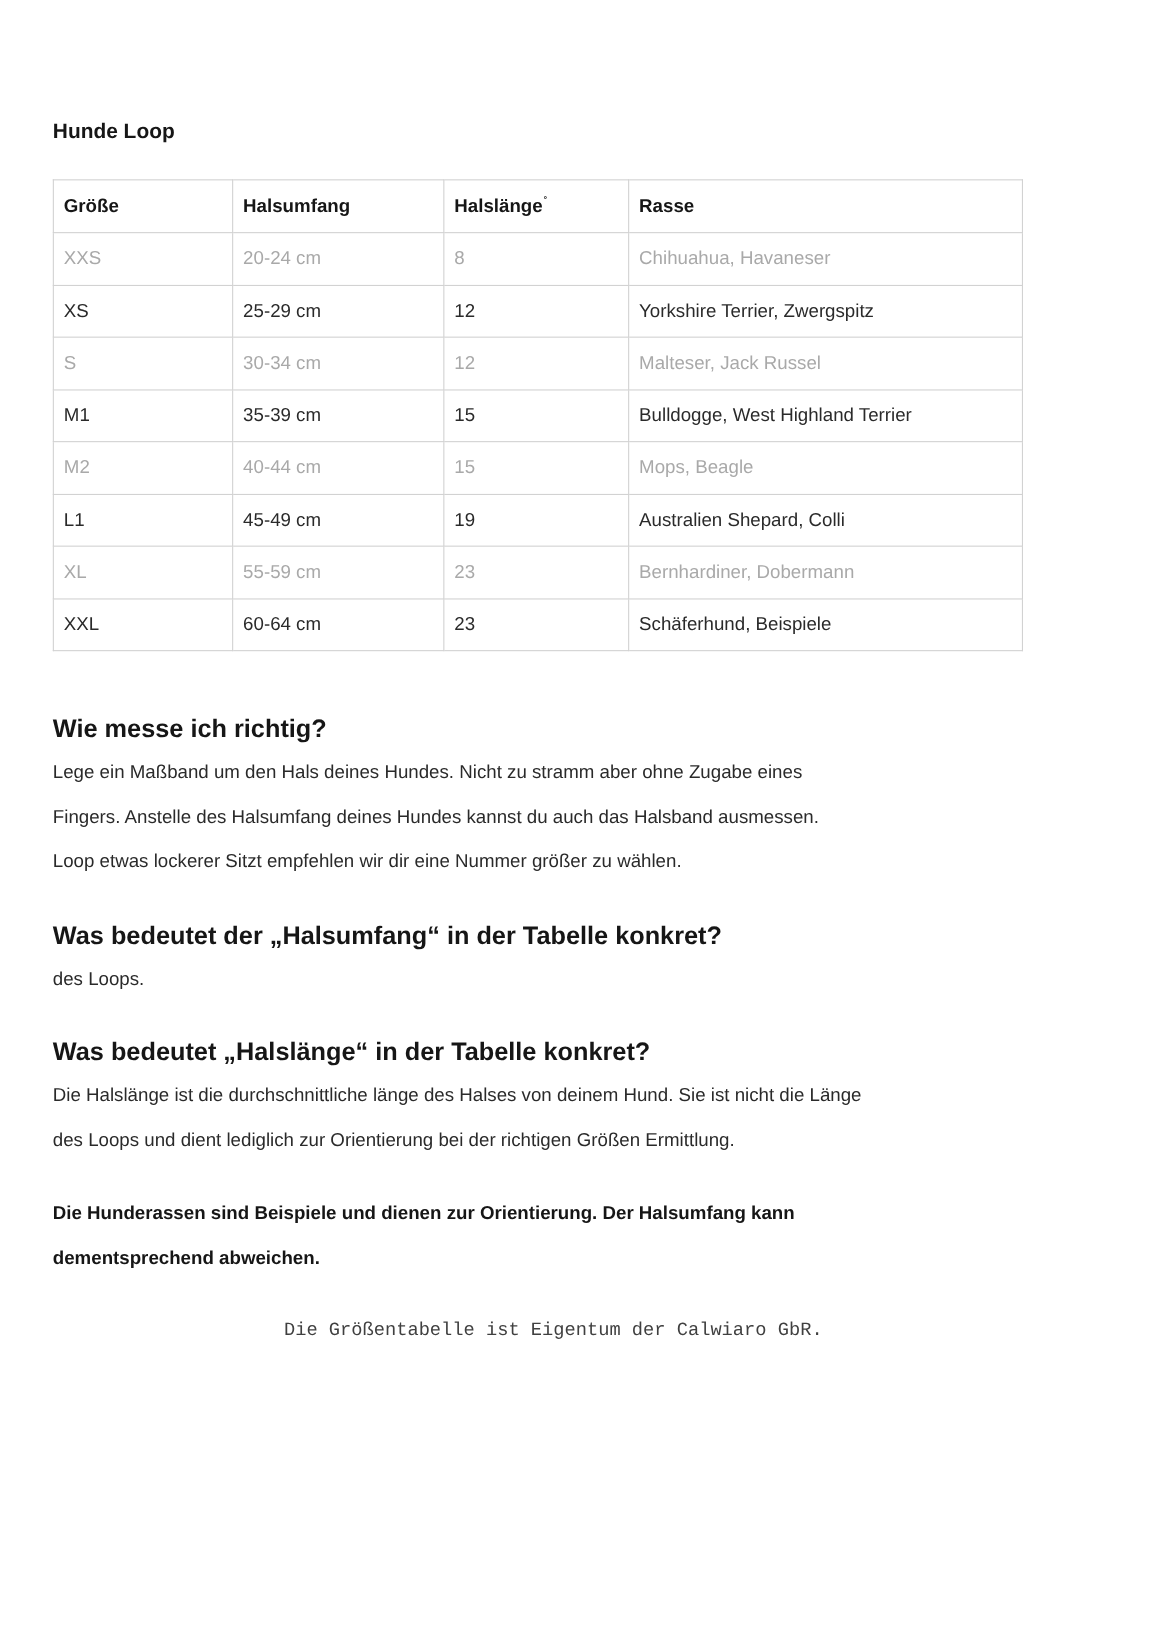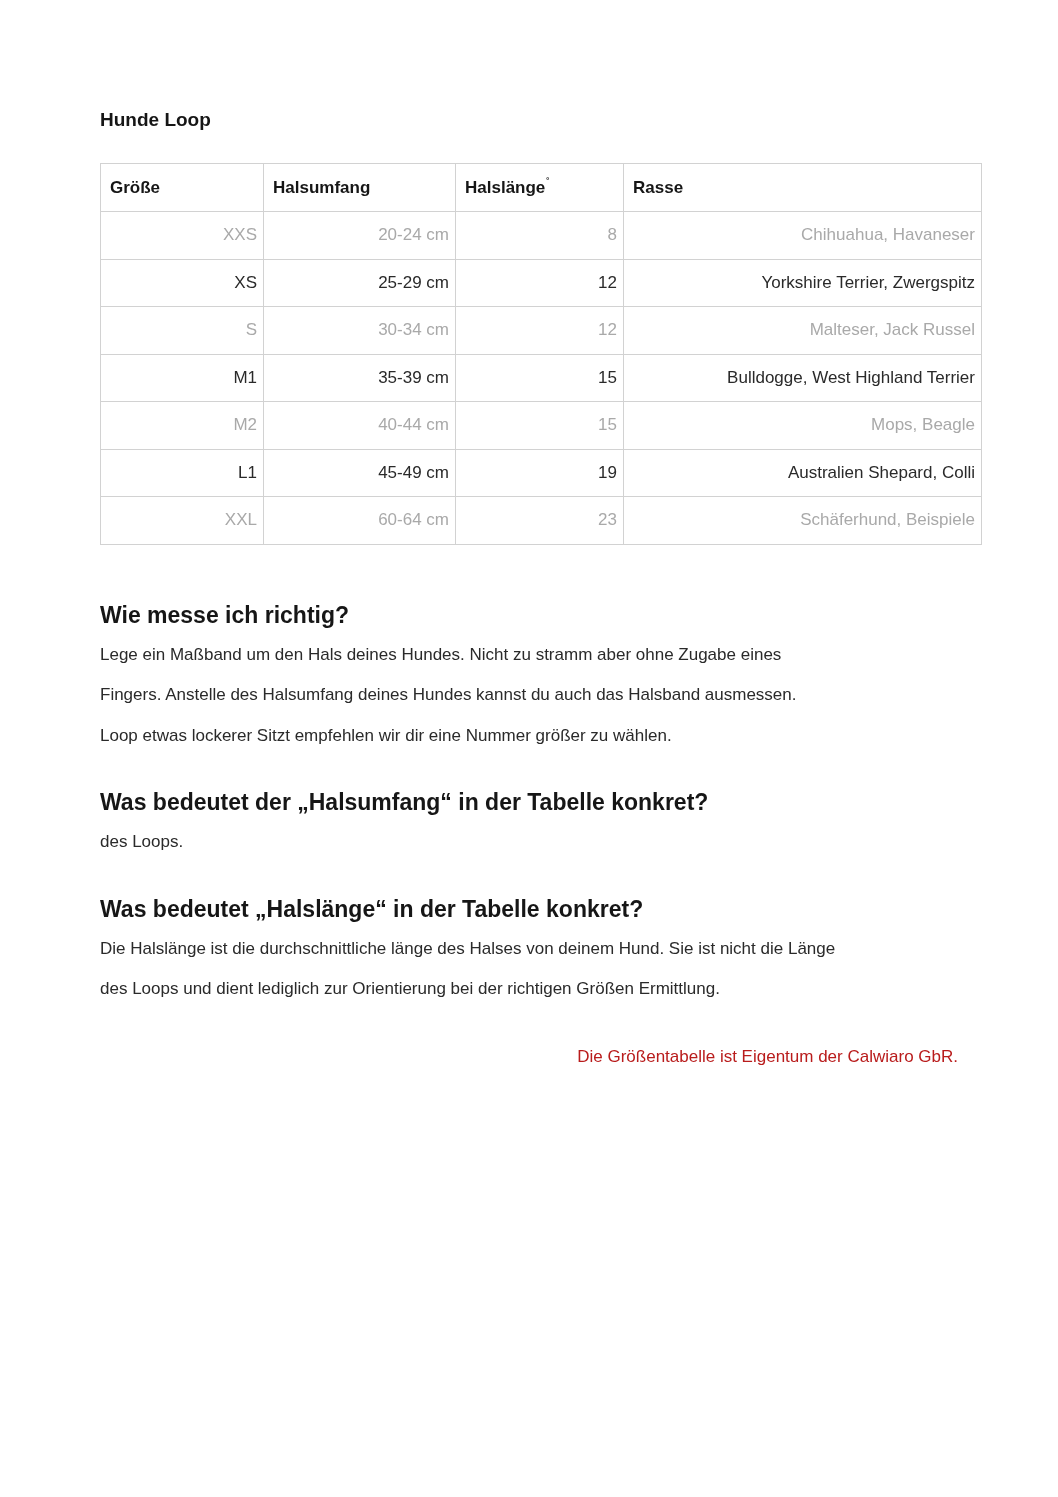--- a/index.html
+++ b/index.html
@@ -6,21 +6,21 @@
     --text:#222222;
     --muted:#a9a9a9;
     --border:#d2d2d2;
     --background:#ffffff;
   }
   *{box-sizing:border-box;}
   html,body{margin:0;padding:0;background:var(--background);}
   .page{
     width:1058px;height:1497px;
     background:var(--background);
-    padding:109px 100px 0 100px;
+    padding:109px 100px 0 48px;
     font-family:"Liberation Sans", sans-serif;
     color:var(--text);
     overflow:hidden;
   }
   .doc-title{
     font-size:19px;line-height:22px;font-weight:700;
     margin:0 0 32px 0;color:#161616;
   }
   table.size-table{
     border-collapse:collapse;table-layout:fixed;
@@ -32,38 +32,38 @@
   .size-table th,.size-table td{
     border:1px solid var(--border);
     padding:0 6px 0 9px;
     font-size:17px;
     text-align:left;
     vertical-align:middle;
     white-space:nowrap;
     overflow:hidden;
   }
   .size-table th{height:48px;font-weight:700;color:#161616;}
-  .size-table td{height:47.5px;color:#2a2a2a;text-align:right;}
+  .size-table td{height:47.5px;color:#2a2a2a;}
   .size-table tbody tr:nth-child(odd) td{color:var(--muted);}
   .size-table th sup{
     font-size:10px;line-height:0;vertical-align:super;
     margin-left:1px;
   }
   .content{margin-top:50px;}
   .qa-section{margin:0 0 26px 0;}
   .qa-heading{
     font-size:23px;font-weight:700;line-height:40px;
     margin:0;color:#161616;
   }
   .body-line{font-size:17px;line-height:40.5px;color:#2a2a2a;}
   .note{margin:7px 0 0 0;}
   .note .body-line{font-weight:700;color:#161616;}
   .footer-line{
-    font-size:17px;line-height:40px;text-align:right;
-    margin-top:27px;color:#b91c1c;
+    font-size:17px;line-height:40px;text-align:center;
+    margin-top:27px;color:#404040;font-family:Liberation Mono, monospace;
   }
 </style>
 </head>
 <body>
 
 <div class="page">
 
   <h1 class="doc-title">Hunde Loop</h1>
 
   <table class="size-table">
@@ -112,20 +112,26 @@
         <td>15</td>
         <td>Mops, Beagle</td>
       </tr>
       <tr>
         <td>L1</td>
         <td>45-49 cm</td>
         <td>19</td>
         <td>Australien Shepard, Colli</td>
       </tr>
       <tr>
+        <td>XL</td>
+        <td>55-59 cm</td>
+        <td>23</td>
+        <td>Bernhardiner, Dobermann</td>
+      </tr>
+      <tr>
         <td>XXL</td>
         <td>60-64 cm</td>
         <td>23</td>
         <td>Schäferhund, Beispiele</td>
       </tr>
     </tbody>
   </table>
 
   <div class="content">
 
@@ -140,17 +146,21 @@
       <h3 class="qa-heading">Was bedeutet der „Halsumfang“ in der Tabelle konkret?</h3>
       <div class="body-line">des Loops.</div>
     </section>
 
     <section class="qa-section">
       <h3 class="qa-heading">Was bedeutet „Halslänge“ in der Tabelle konkret?</h3>
       <div class="body-line">Die Halslänge ist die durchschnittliche länge des Halses von deinem Hund. Sie ist nicht die Länge</div>
       <div class="body-line">des Loops und dient lediglich zur Orientierung bei der richtigen Größen Ermittlung.</div>
     </section>
 
+    <div class="note">
+      <div class="body-line">Die Hunderassen sind Beispiele und dienen zur Orientierung. Der Halsumfang kann</div>
+      <div class="body-line">dementsprechend abweichen.</div>
+    </div>
 
     <div class="footer-line">Die Größentabelle ist Eigentum der Calwiaro GbR.</div>
 
   </div>
 </div>
 
 </body></html>

